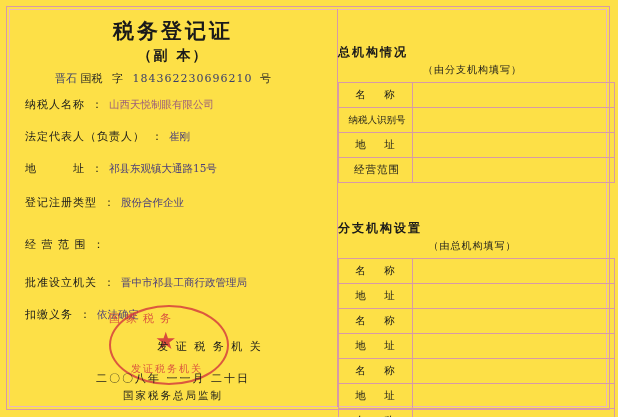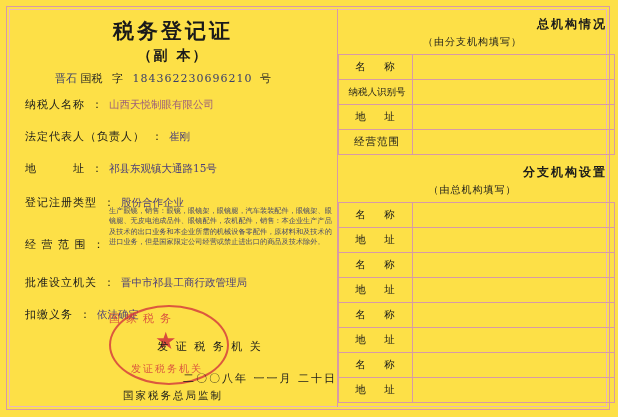--- a/index.html
+++ b/index.html
@@ -202,26 +202,27 @@
   }
   
   .right-pane {
     position: absolute;
     left: 338px;
     top: 9px;
     width: 269px;
     height: 398px;
   }
   .sec-title {
-    text-align: right;
+    text-align: left;
     font-size: 12px;
     font-weight: bold;
     letter-spacing: 2px;
     color: #1a1a1a;
     padding-top: 7px;
+    margin-top: 28px;
   }
   .sec-sub {
     text-align: center;
     font-size: 10px;
     letter-spacing: 1px;
     color: #1a1a1a;
     padding-top: 2px;
     padding-bottom: 5px;
   }
   table.grid {
@@ -288,21 +289,20 @@
     <div class="field-row" style="top:186px;">
       <span class="field-label">登记注册类型</span>
       <span style="margin:0 3px;">：</span>
       <span class="field-value">股份合作企业</span>
     </div>
 
     <div class="field-row" style="top:228px;">
       <span class="field-label">经 营 范 围</span>
       <span style="margin:0 3px;">：</span>
     </div>
-    <div class="scope-block">生产眼镜，销售：眼镜，眼镜架，眼镜腿，汽车装装配件，眼镜架、眼镜腿、无皮电池成品件、眼镜配件，农机配件，销售：本企业生产产品及技术的出口业务和本企业所需的机械设备零配件，原材料和及技术的进口业务，但是国家限定公司经营或禁止进出口的商品及技术除外。</div>
 
     <div class="field-row" style="top:266px;">
       <span class="field-label">批准设立机关</span>
       <span style="margin:0 3px;">：</span>
       <span class="field-value">晋中市祁县工商行政管理局</span>
     </div>
 
     <div class="field-row" style="top:298px;">
       <span class="field-label">扣缴义务</span>
       <span style="margin:0 3px;">：</span>
@@ -310,21 +310,21 @@
     </div>
 
     <div class="seal">
       <div class="ring"></div>
       <div class="seal-top">国家税务</div>
       <div class="star">★</div>
       <div class="seal-bottom">发证税务机关</div>
     </div>
 
     <div class="sig-line" style="top:330px;">发 证 税 务 机 关</div>
-    <div class="date-line" style="top:362px;text-align:right;">二〇〇八年 一一月 二十日</div>
+    <div class="date-line" style="top:362px;">二〇〇八年 一一月 二十日</div>
 
     <div class="footer-line">国家税务总局监制</div>
   </div>
 
   <div class="right-pane">
 
     <div class="sec-title">总机构情况</div>
     <div class="sec-sub">（由分支机构填写）</div>
 
     <table class="grid">

